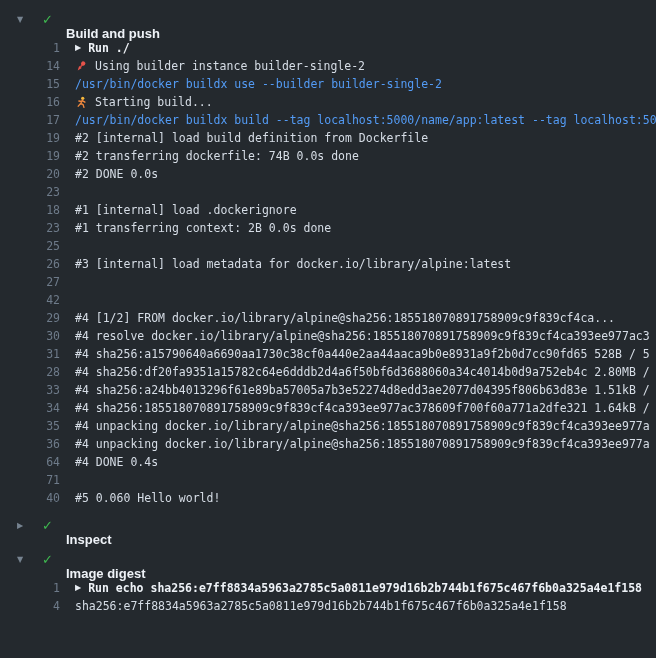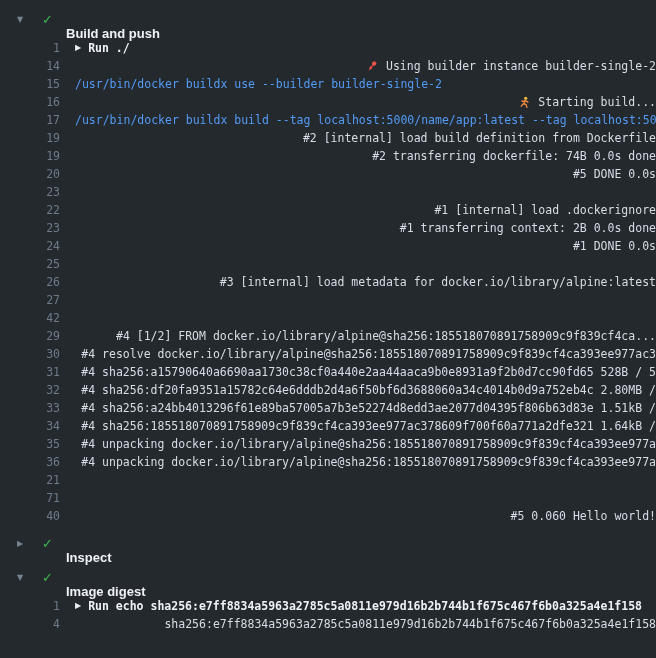--- a/index.html
+++ b/index.html
@@ -31,21 +31,21 @@
   .row{display:flex;height:18px;line-height:18px;overflow:hidden;}
   .ln{
     flex:0 0 60px;text-align:right;color:#6e7b8a;
     user-select:none;cursor:pointer;
   }
   .lt{
     margin-left:15px;flex:1;overflow:hidden;white-space:pre;
     display:flex;align-items:center;
   }
   .lt.command{color:#539bf5;}
-  .lt.plain{color:#d6dde6;justify-content:flex-end;}
+  .lt.plain{color:#d6dde6;}
   .lt.group{color:#eef2f7;font-weight:600;}
   .run-tri{
     font-size:8px;color:#e9eef4;margin-right:7px;
     font-family:"DejaVu Sans",sans-serif;font-weight:400;
   }
   .emoji{display:inline-flex;width:13px;height:13px;margin-right:7px;align-items:center;}
   .emoji svg{display:block;}
   .hdr-inspect{margin-top:7px;}
   .hdr-digest{margin-top:12px;}
 </style>
@@ -93,39 +93,35 @@
         <div class="row">
           <span class="ln">19</span>
           <span class="lt plain">#2 [internal] load build definition from Dockerfile</span>
         </div>
         <div class="row">
           <span class="ln">19</span>
           <span class="lt plain">#2 transferring dockerfile: 74B 0.0s done</span>
         </div>
         <div class="row">
           <span class="ln">20</span>
-          <span class="lt plain">#5 DONE 0.0s</span>
+          <span class="lt plain">#2 DONE 0.0s</span>
         </div>
         <div class="row">
           <span class="ln">23</span>
           <span class="lt plain"></span>
         </div>
         <div class="row">
-          <span class="ln">22</span>
+          <span class="ln">18</span>
           <span class="lt plain">#1 [internal] load .dockerignore</span>
         </div>
         <div class="row">
           <span class="ln">23</span>
           <span class="lt plain">#1 transferring context: 2B 0.0s done</span>
         </div>
         <div class="row">
-          <span class="ln">24</span>
-          <span class="lt plain">#1 DONE 0.0s</span>
-        </div>
-        <div class="row">
           <span class="ln">25</span>
           <span class="lt plain"></span>
         </div>
         <div class="row">
           <span class="ln">26</span>
           <span class="lt plain">#3 [internal] load metadata for docker.io/library/alpine:latest</span>
         </div>
         <div class="row">
           <span class="ln">27</span>
         </div>
@@ -139,41 +135,42 @@
         </div>
         <div class="row">
           <span class="ln">30</span>
           <span class="lt plain">#4 resolve docker.io/library/alpine@sha256:185518070891758909c9f839cf4ca393ee977ac3</span>
         </div>
         <div class="row">
           <span class="ln">31</span>
           <span class="lt plain">#4 sha256:a15790640a6690aa1730c38cf0a440e2aa44aaca9b0e8931a9f2b0d7cc90fd65 528B / 5</span>
         </div>
         <div class="row">
-          <span class="ln">32</span>
+          <span class="ln">28</span>
           <span class="lt plain">#4 sha256:df20fa9351a15782c64e6dddb2d4a6f50bf6d3688060a34c4014b0d9a752eb4c 2.80MB /</span>
         </div>
         <div class="row">
           <span class="ln">33</span>
           <span class="lt plain">#4 sha256:a24bb4013296f61e89ba57005a7b3e52274d8edd3ae2077d04395f806b63d83e 1.51kB /</span>
         </div>
         <div class="row">
           <span class="ln">34</span>
           <span class="lt plain">#4 sha256:185518070891758909c9f839cf4ca393ee977ac378609f700f60a771a2dfe321 1.64kB /</span>
         </div>
         <div class="row">
           <span class="ln">35</span>
           <span class="lt plain">#4 unpacking docker.io/library/alpine@sha256:185518070891758909c9f839cf4ca393ee977a</span>
         </div>
         <div class="row">
           <span class="ln">36</span>
           <span class="lt plain">#4 unpacking docker.io/library/alpine@sha256:185518070891758909c9f839cf4ca393ee977a</span>
         </div>
         <div class="row">
-          <span class="ln">21</span>
+          <span class="ln">64</span>
+          <span class="lt plain">#4 DONE 0.4s</span>
         </div>
         <div class="row">
           <span class="ln">71</span>
           <span class="lt plain"></span>
         </div>
         <div class="row">
           <span class="ln">40</span>
           <span class="lt plain">#5 0.060 Hello world!</span>
         </div>
       </div>

